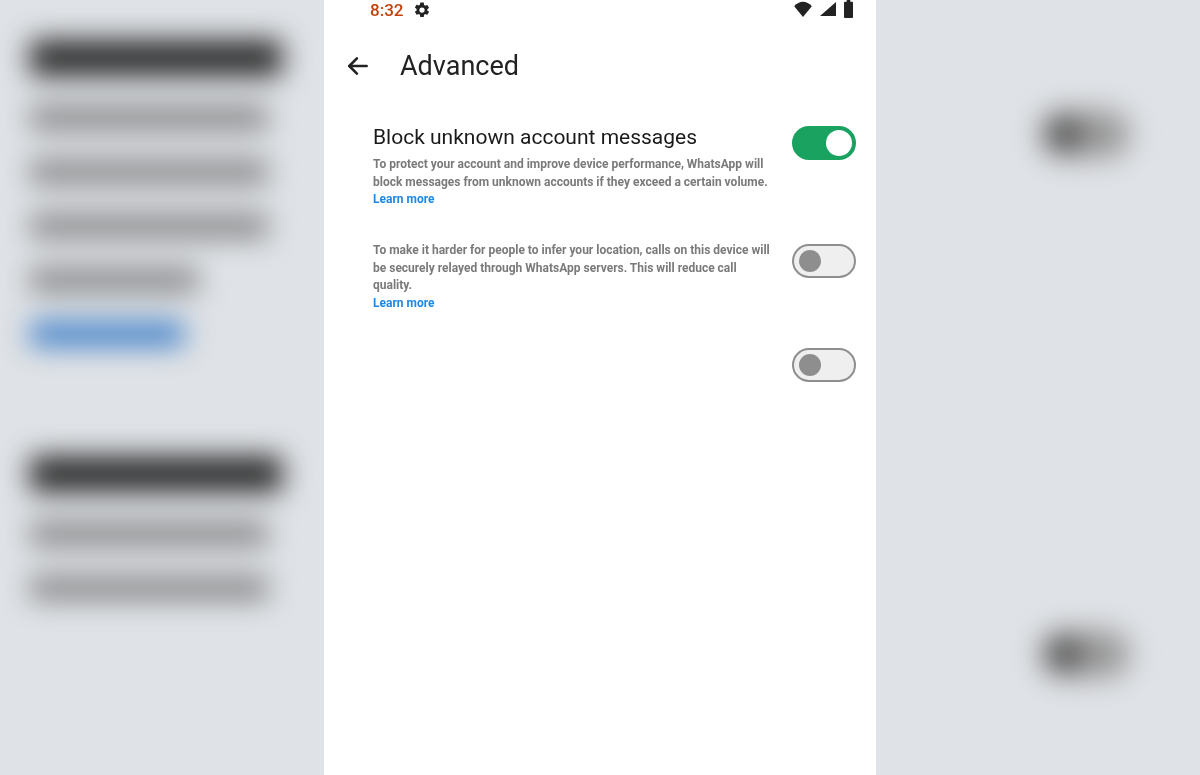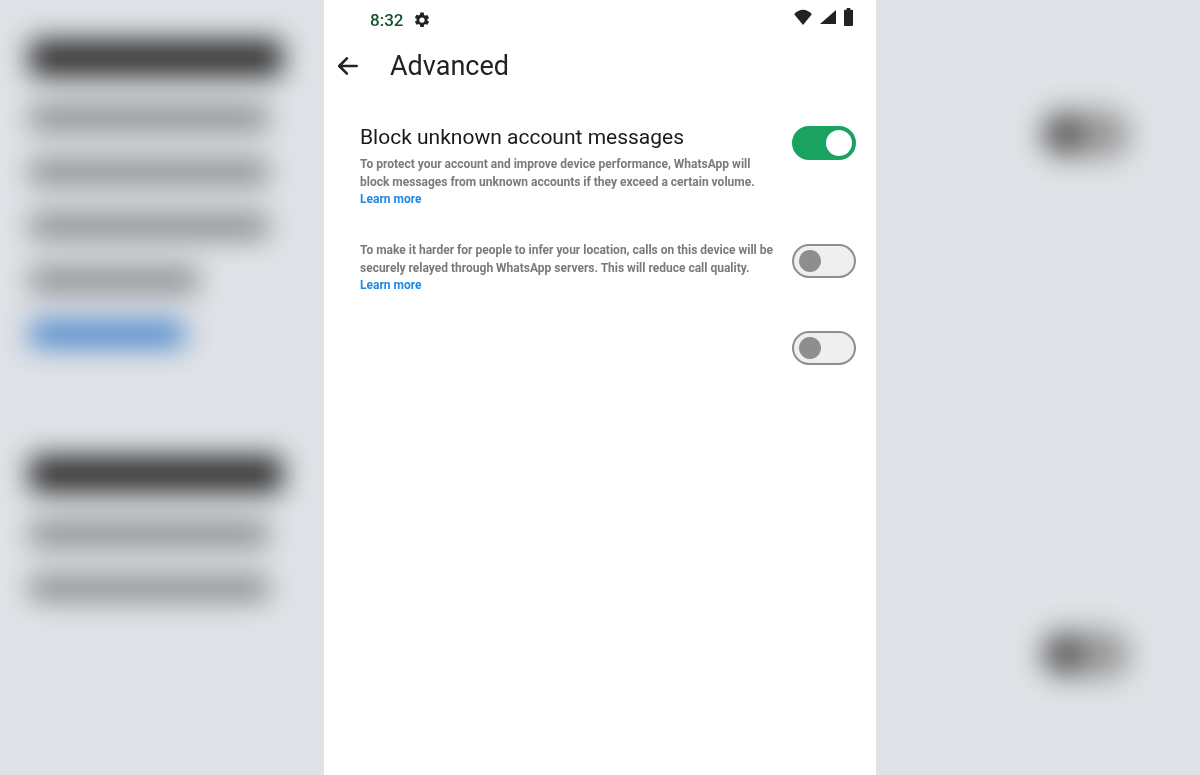--- a/index.html
+++ b/index.html
@@ -30,39 +30,39 @@
     left: 50%; top: 0;
     transform: translateX(-50%);
     width: 552px; height: 775px;
     background: #ffffff;
     display: flex; flex-direction: column;
     overflow: hidden;
   }
 
   .status-bar {
     height: 30px;
-    display: flex; align-items: flex-end; justify-content: space-between;
+    display: flex; align-items: flex-start; justify-content: space-between;
     padding: 0 22px 0 46px;
-    font-size: 17px; font-weight: 500; color: #14532d;
+    font-size: 17px; font-weight: 500; color: #c2410c;
   }
   .status-left { display: flex; align-items: center; gap: 10px; }
   .status-right { display: flex; align-items: center; gap: 6px; }
 
   .appbar {
     height: 72px;
     display: flex; align-items: center;
-    padding: 0 8px; gap: 26px;
+    padding: 0 18px; gap: 26px;
   }
   .back-btn {
     width: 32px; height: 32px; display:flex; align-items:center; justify-content:center;
     cursor: pointer; border:none; background:none; color:#222;
   }
   .appbar-title { font-size: 27px; color: #222; font-weight: 400; }
 
-  .content { padding: 8px 0 0 4px; flex:1; overflow:hidden; }
+  .content { padding: 8px 0 0 17px; flex:1; overflow:hidden; }
 
   .setting {
     padding: 14px 20px 20px 32px;
     display: flex; align-items: flex-start; gap: 18px;
   }
   .setting-text { flex: 1; }
   .setting-title {
     font-size: 21px; color: #1a1a1a; margin-bottom: 6px; line-height: 1.25;
   }
   .setting-desc {

